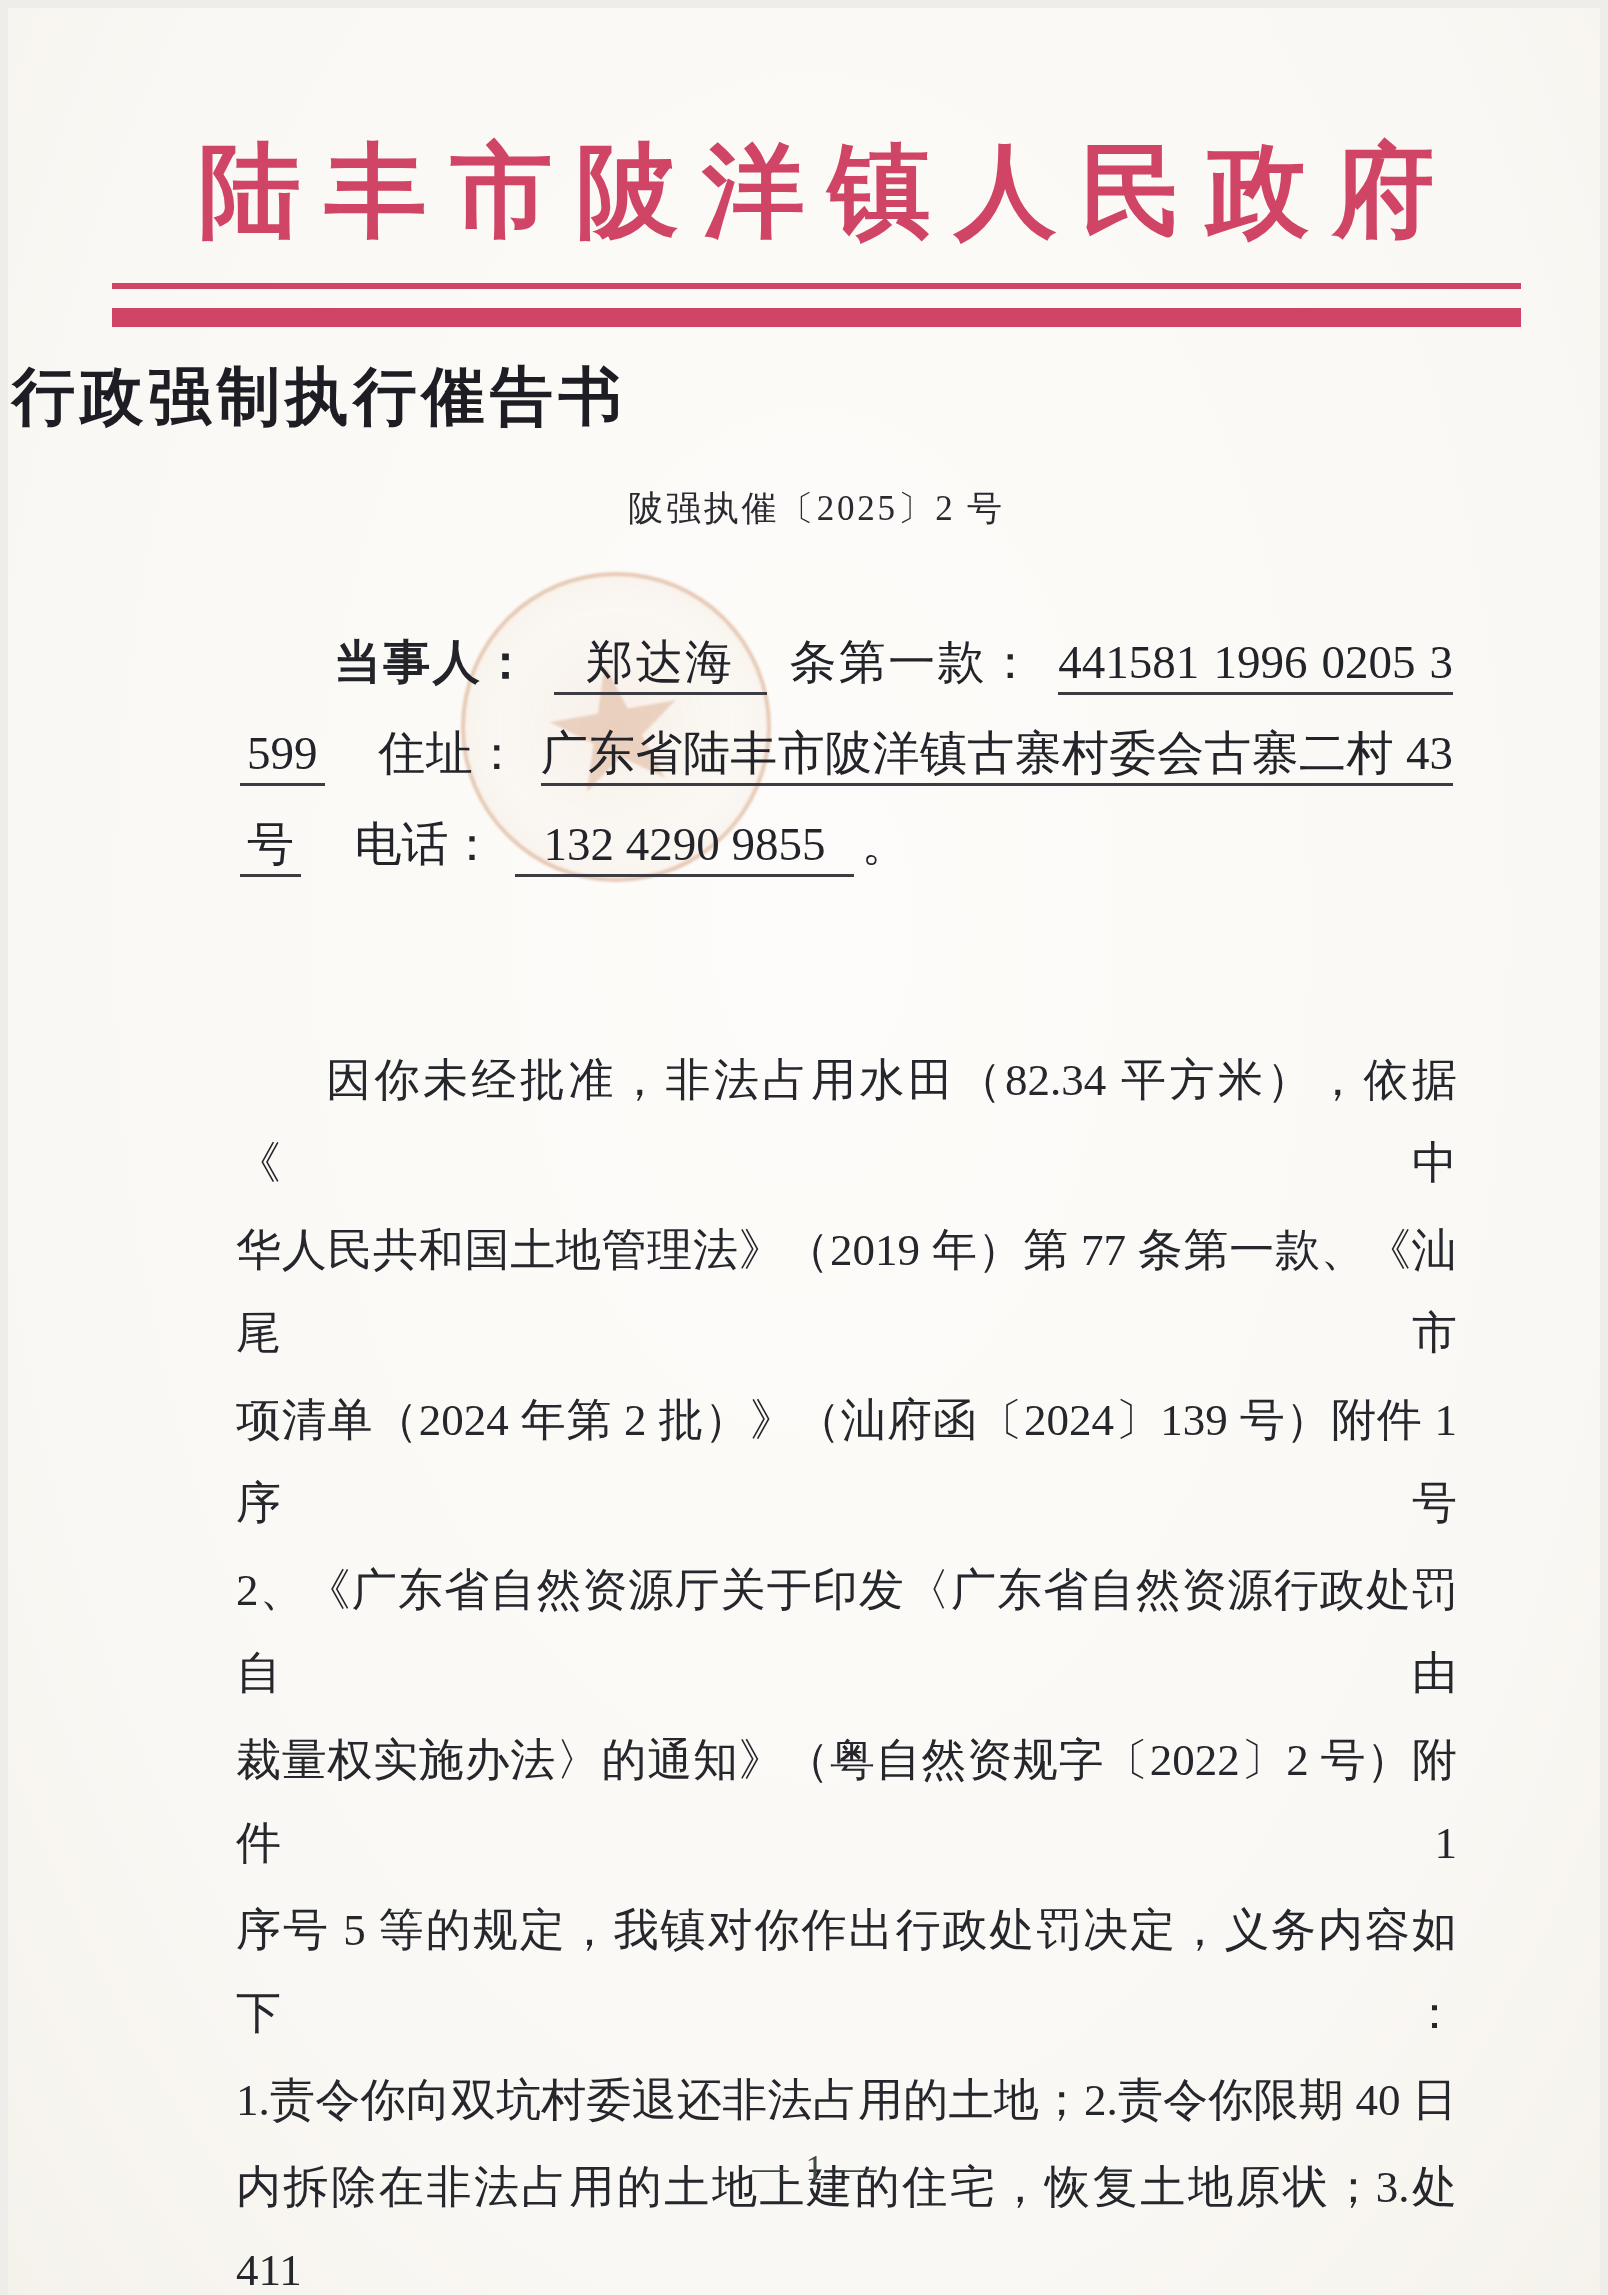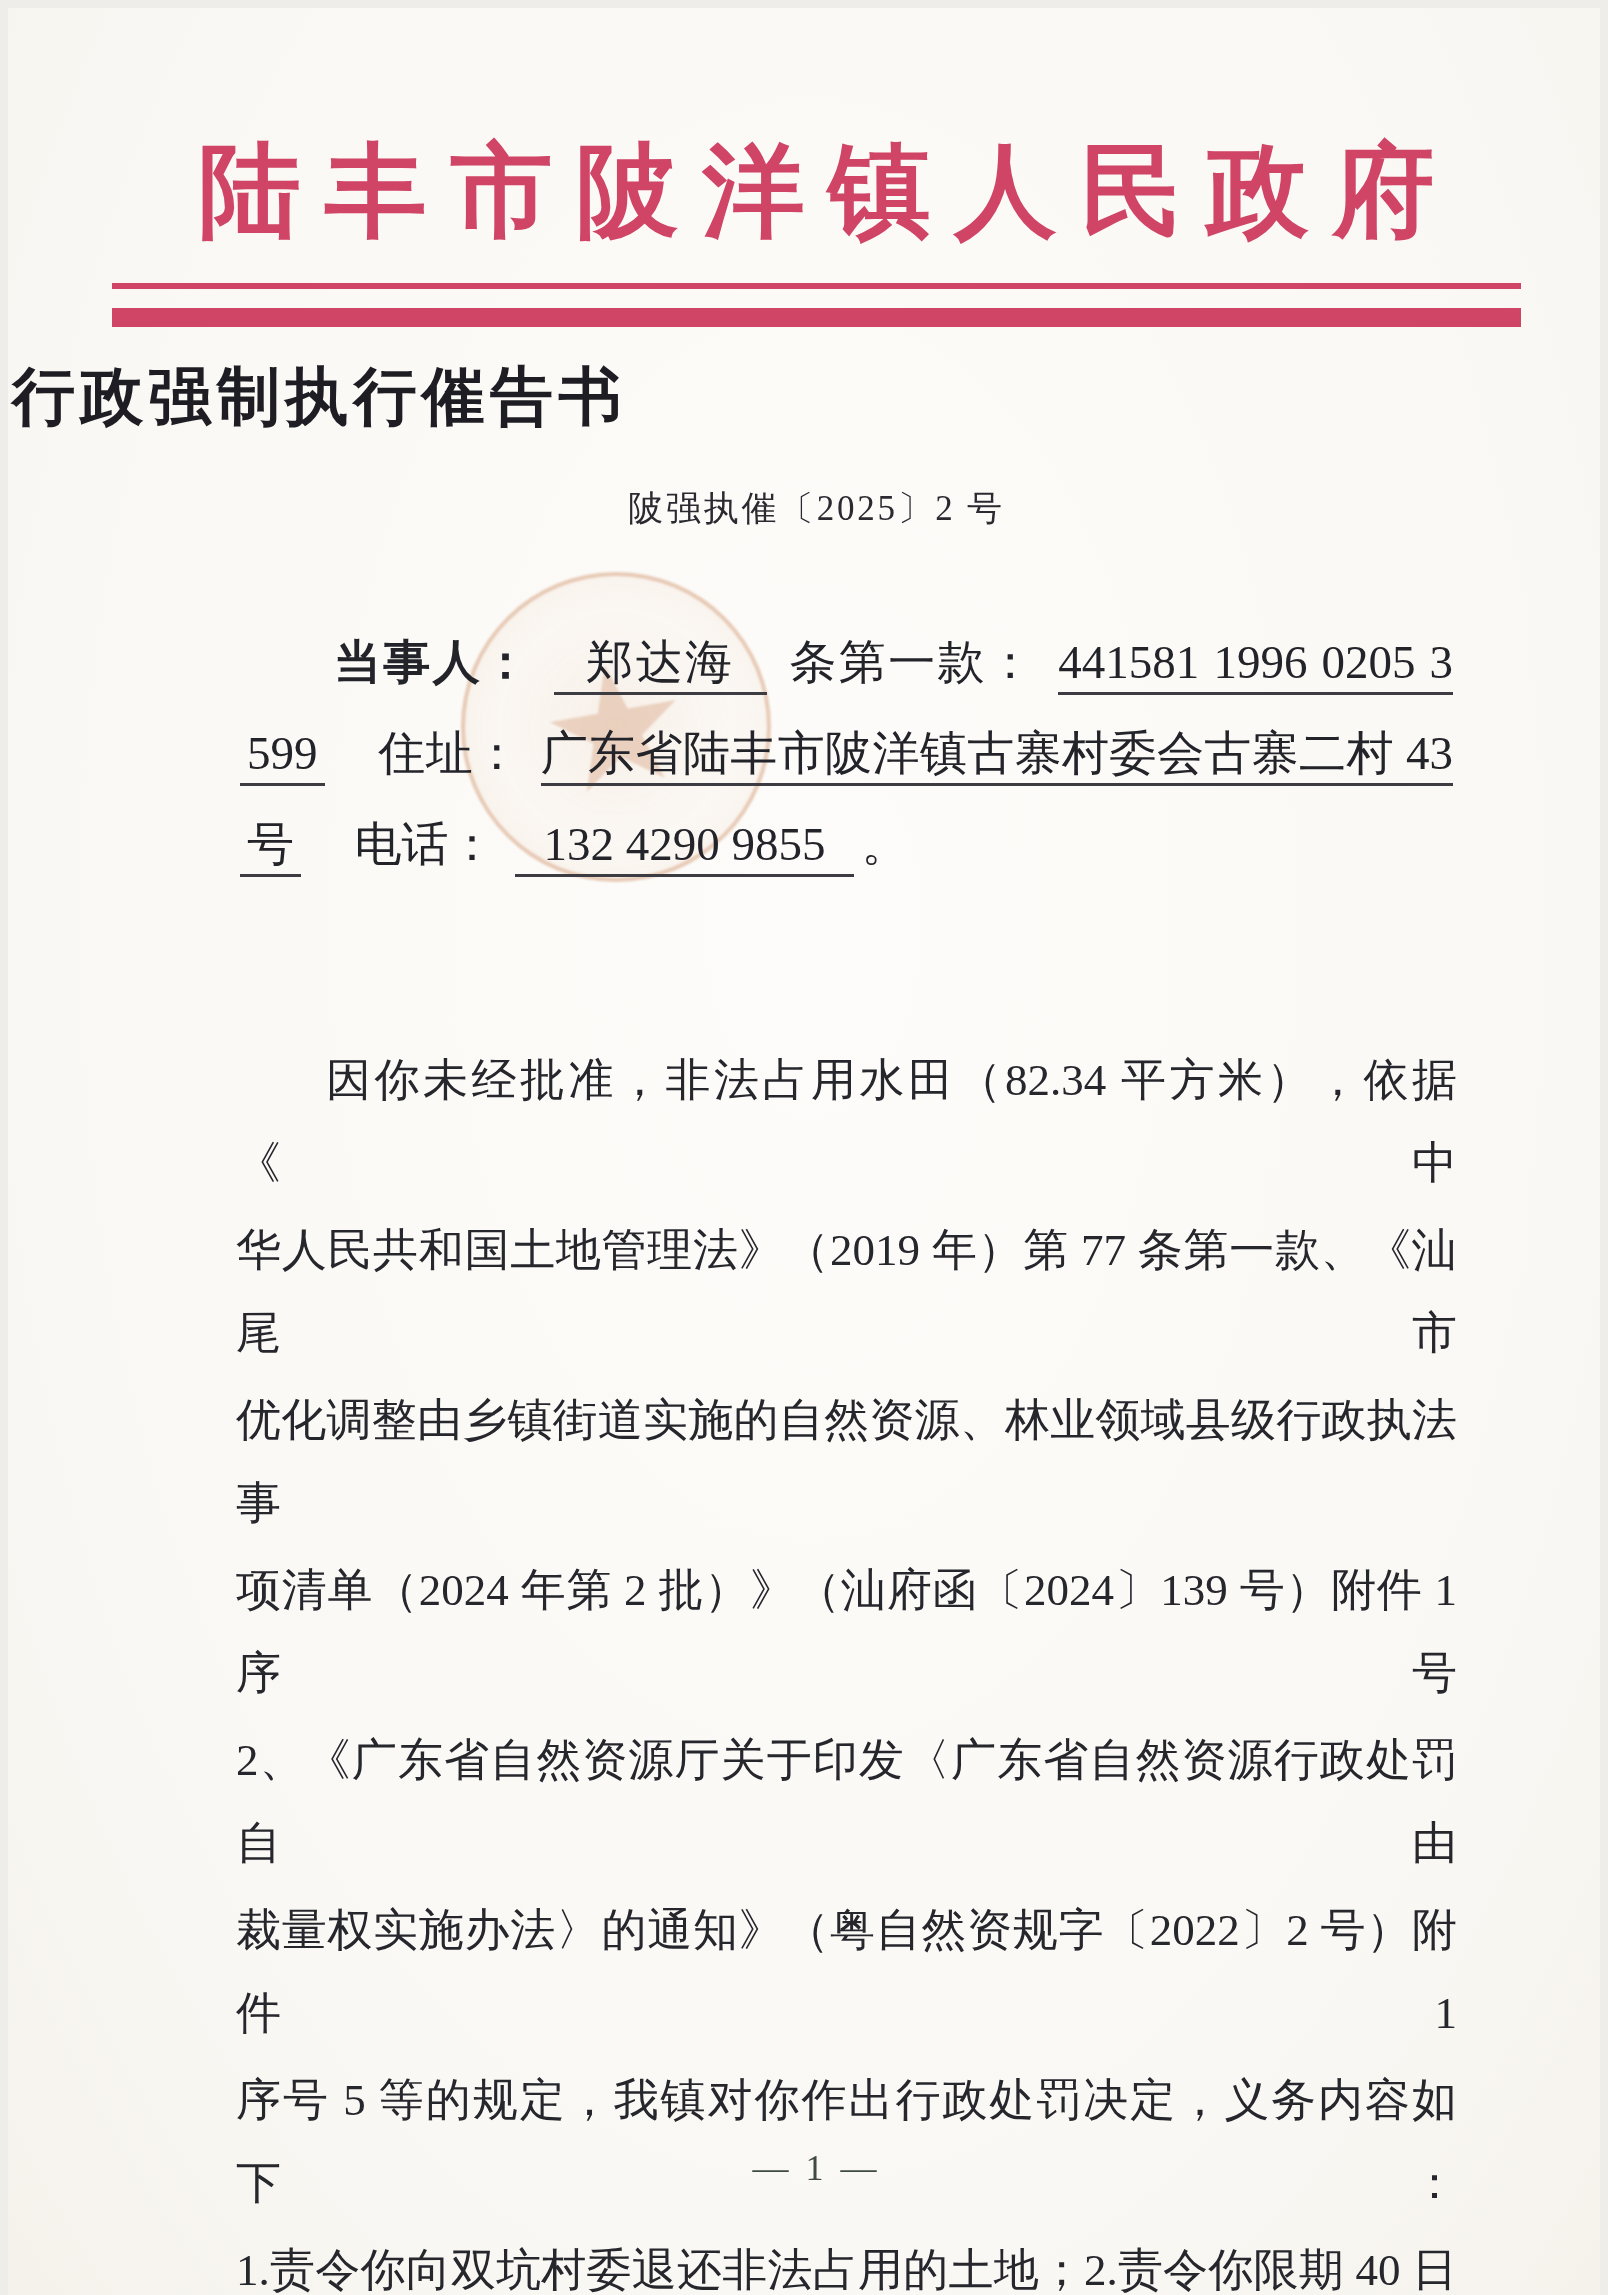--- a/index.html
+++ b/index.html
@@ -129,21 +129,20 @@
       <span>电话：</span>
       <span class="uv phone-u">132 4290 9855</span><span>。</span>
     </div>
   </div>
 
 
   <div class="body-text">
 
   <div class="body-line indent jl">因你未经批准，非法占用水田（82.34 平方米），依据《中</div>
       <div class="body-line jl">华人民共和国土地管理法》（2019 年）第 77 条第一款、《汕尾市</div>
-      <div class="body-line jl">优化调整由乡镇街道实施的自然资源、林业领域县级行政执法事</div>
       <div class="body-line jl">项清单（2024 年第 2 批）》（汕府函〔2024〕139 号）附件 1 序号</div>
       <div class="body-line jl">2、《广东省自然资源厅关于印发〈广东省自然资源行政处罚自由</div>
       <div class="body-line jl">裁量权实施办法〉的通知》（粤自然资规字〔2022〕2 号）附件 1</div>
       <div class="body-line jl">序号 5 等的规定，我镇对你作出行政处罚决定，义务内容如下：</div>
       <div class="body-line jl">1.责令你向双坑村委退还非法占用的土地；2.责令你限期 40 日</div>
       <div class="body-line jl">内拆除在非法占用的土地上建的住宅，恢复土地原状；3.处 411</div>
     </div>
 
   <div class="footer">— 1 —</div>
 

